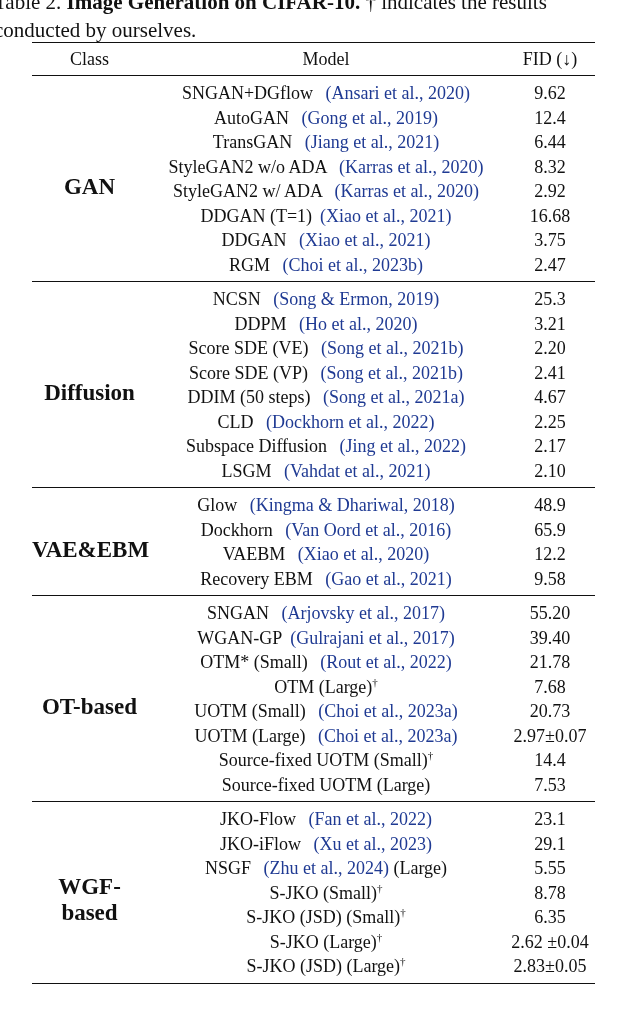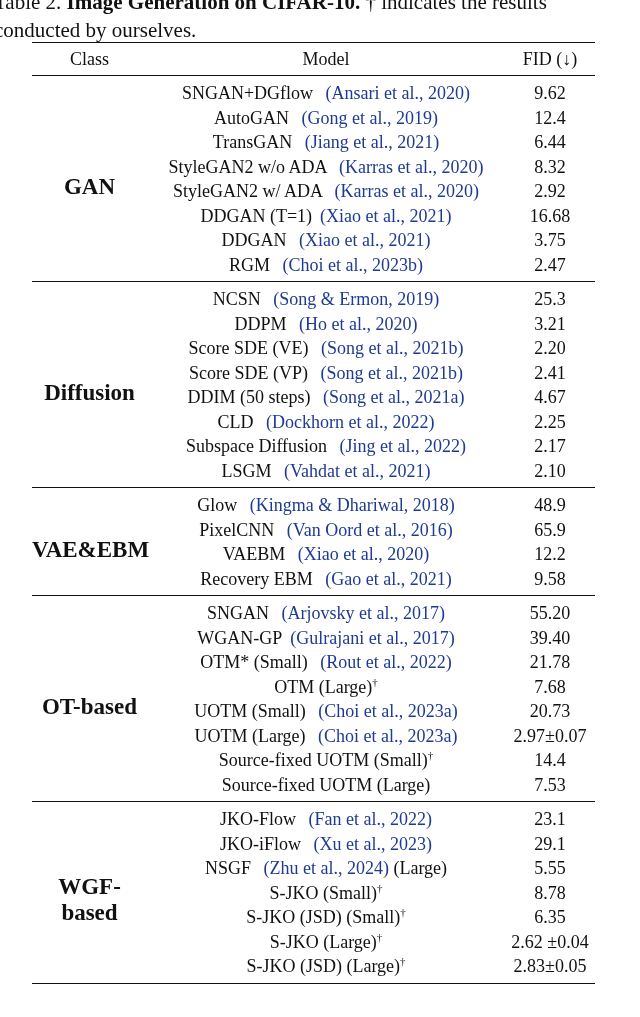--- a/index.html
+++ b/index.html
@@ -125,21 +125,21 @@
         </div>
       </div>
       <div class="rule-thin"></div>
       <div class="group">
         <div class="group-label">VAE&amp;EBM</div>
         <div class="row">
           <span class="c-model"><span>Glow </span><span class="cite">(Kingma &amp; Dhariwal, 2018)</span></span>
           <span class="c-fid">48.9</span>
         </div>
         <div class="row">
-          <span class="c-model"><span>PixelCNN </span><span class="cite">(Van Oord et al., 2016)</span></span>
+          <span class="c-model"><span>Dockhorn </span><span class="cite">(Van Oord et al., 2016)</span></span>
           <span class="c-fid">65.9</span>
         </div>
         <div class="row">
           <span class="c-model"><span>VAEBM </span><span class="cite">(Xiao et al., 2020)</span></span>
           <span class="c-fid">12.2</span>
         </div>
         <div class="row">
           <span class="c-model"><span>Recovery EBM </span><span class="cite">(Gao et al., 2021)</span></span>
           <span class="c-fid bold">9.58</span>
         </div>

